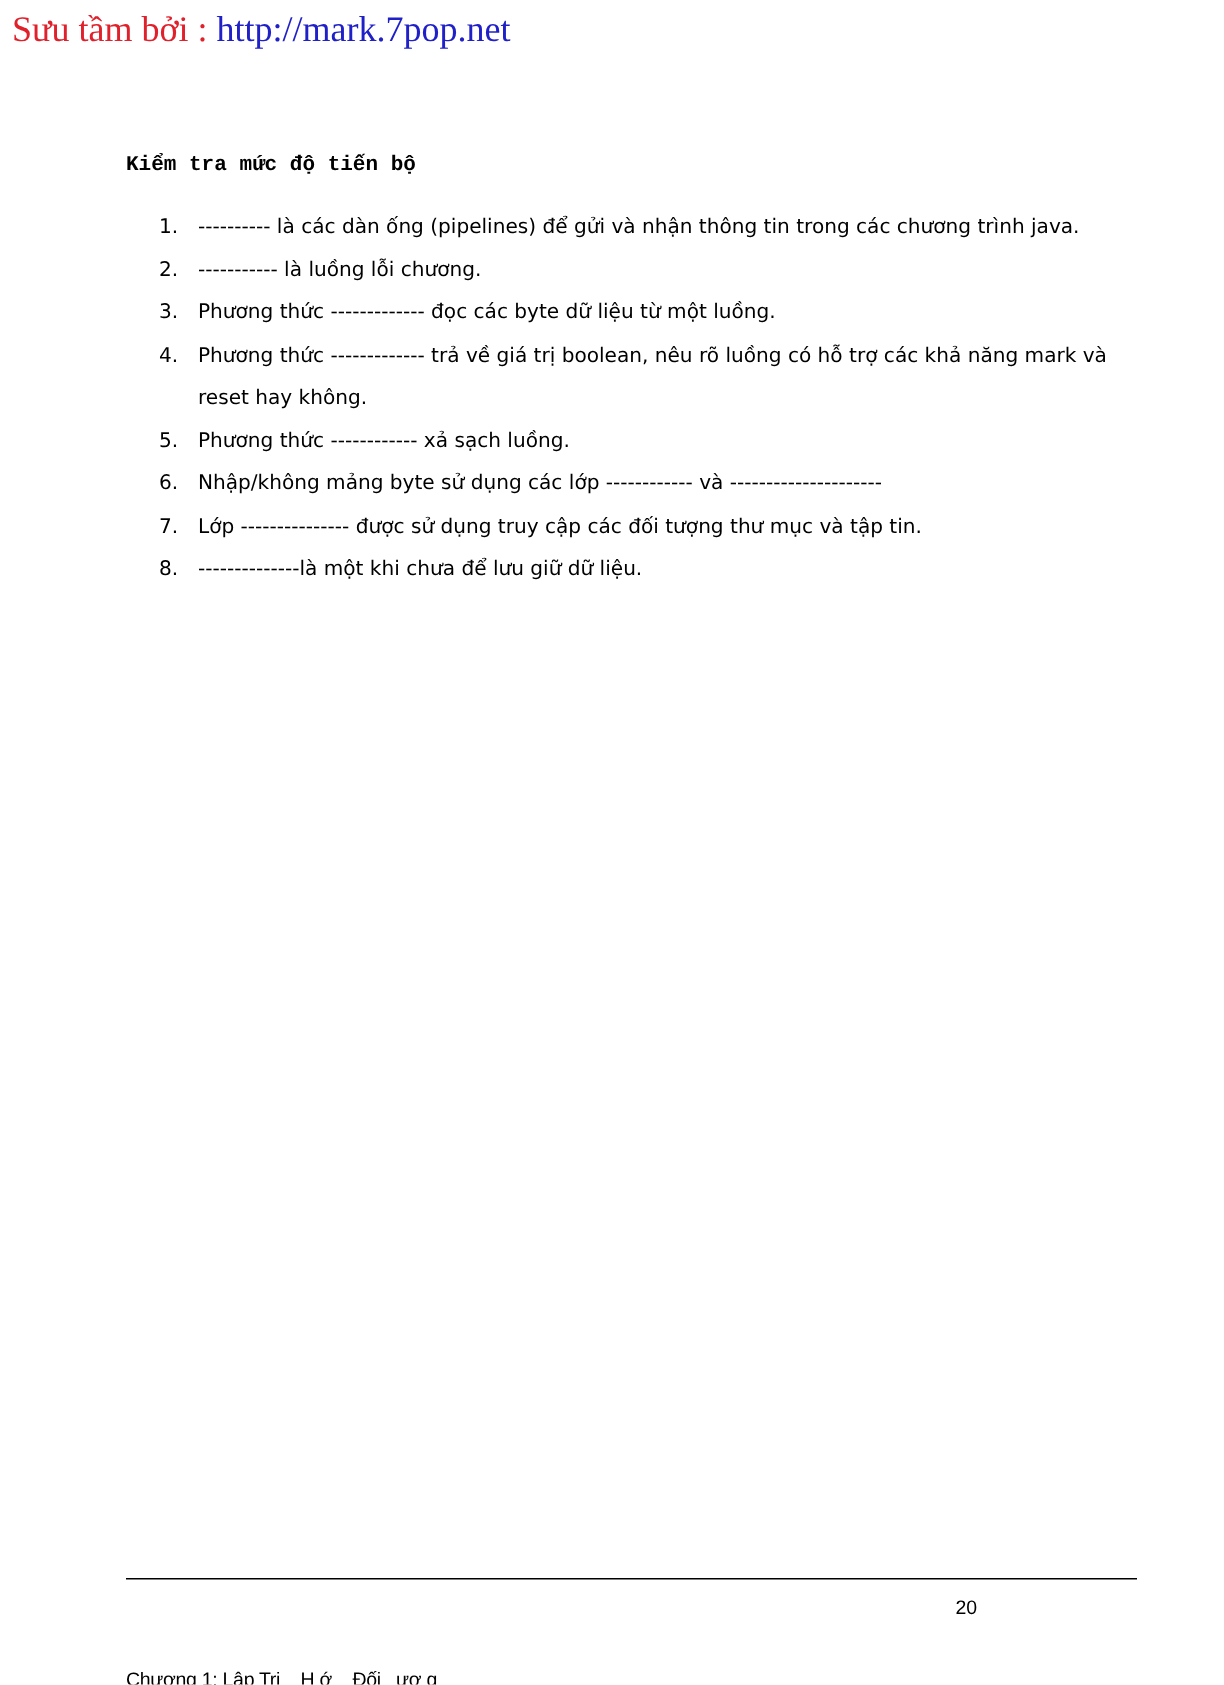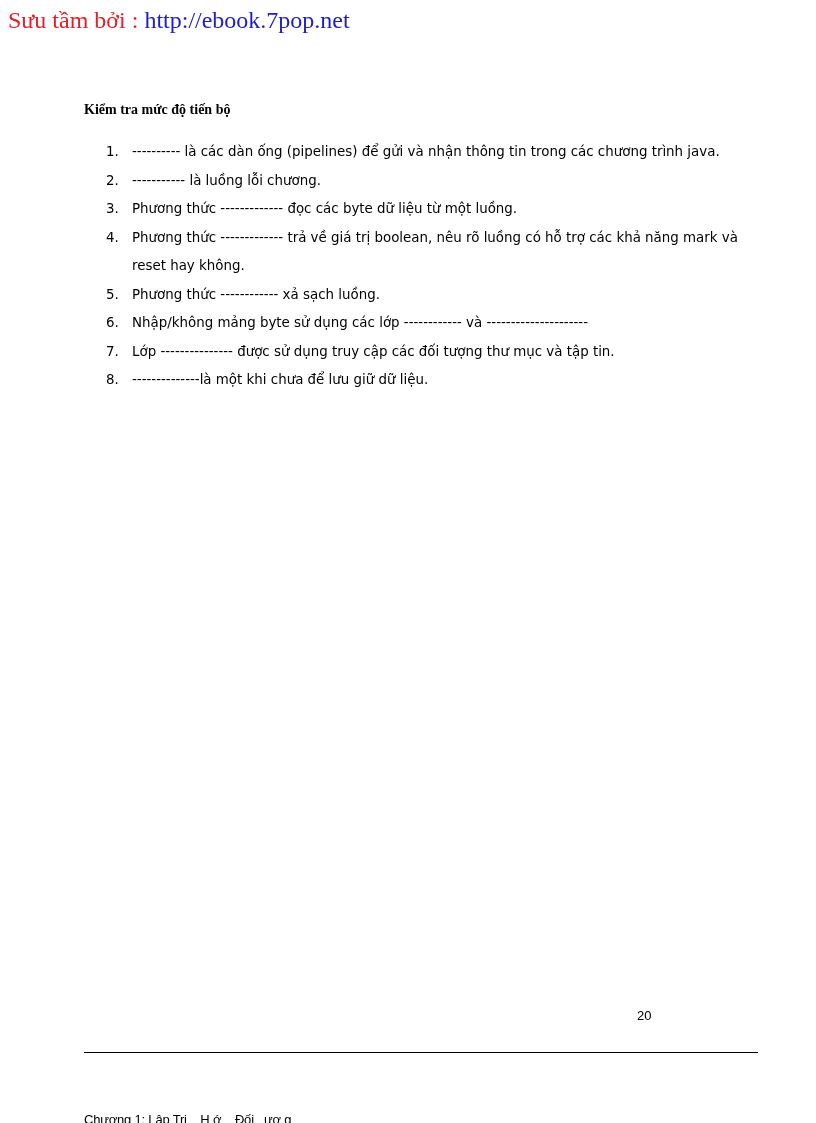--- a/index.html
+++ b/index.html
@@ -6,21 +6,21 @@
     body { width: 816px; height: 1123px; position: relative; overflow: hidden; }
     .watermark {
       position: absolute; left: 8px; top: 4px;
       font-family: "Liberation Serif", "DejaVu Serif", serif;
       font-size: 24px; line-height: 32px; white-space: nowrap;
     }
     .watermark .label { color: #e0202a; text-align: right; }
     .watermark .link { color: #2020c8; text-decoration: none; }
     .heading {
       position: absolute; left: 84px; top: 102px;
-      font-family: Liberation Serif, serif; font-weight: bold;
+      font-family: Liberation Mono, monospace; font-weight: bold;
       font-size: 14px; color: #000; white-space: nowrap;
     }
     .qlist {
       position: absolute; left: 106px; top: 138px; width: 652px;
       margin: 0; padding: 0; list-style: none;
       font-family: "DejaVu Sans", sans-serif; font-size: 13.4px;
       line-height: 28.5px; color: #000;
     }
     .qlist li { position: relative; padding-left: 26px; }
     .qlist .num { position: absolute; left: 0; top: 0; }
@@ -28,29 +28,29 @@
     .footer-rule {
       position: absolute; left: 84px; top: 1052px; width: 674px;
       height: 0; border-top: 1.5px solid #000;
     }
     .footer-left {
       position: absolute; left: 84px; top: 1112px;
       font-family: "Liberation Sans", sans-serif; font-size: 13px;
       color: #000000; white-space: pre; letter-spacing: -0.2px;
     }
     .footer-page {
-      position: absolute; left: 637px; top: 1008px;
+      position: absolute; left: 637px; top: 1064px;
       font-family: "Liberation Sans", sans-serif; font-size: 13px; color: #000; text-align: center;
     }
   </style>
 </head>
 <body>
 
 <div class="watermark">
-  <span class="label">Sưu tầm bởi : </span><a class="link">http://ebook.7pop.net</a>
+  <span class="label">Sưu tầm bởi : </span><a class="link">http://mark.7pop.net</a>
 </div>
 
 <div class="heading">Kiểm tra mức độ tiến bộ</div>
 
 <ol class="qlist">
   <li>
     <span class="num">1.</span>
     <span class="text">---------- là các dàn ống (pipelines) để gửi và nhận thông tin trong các chương trình java.</span>
   </li>
   <li>

